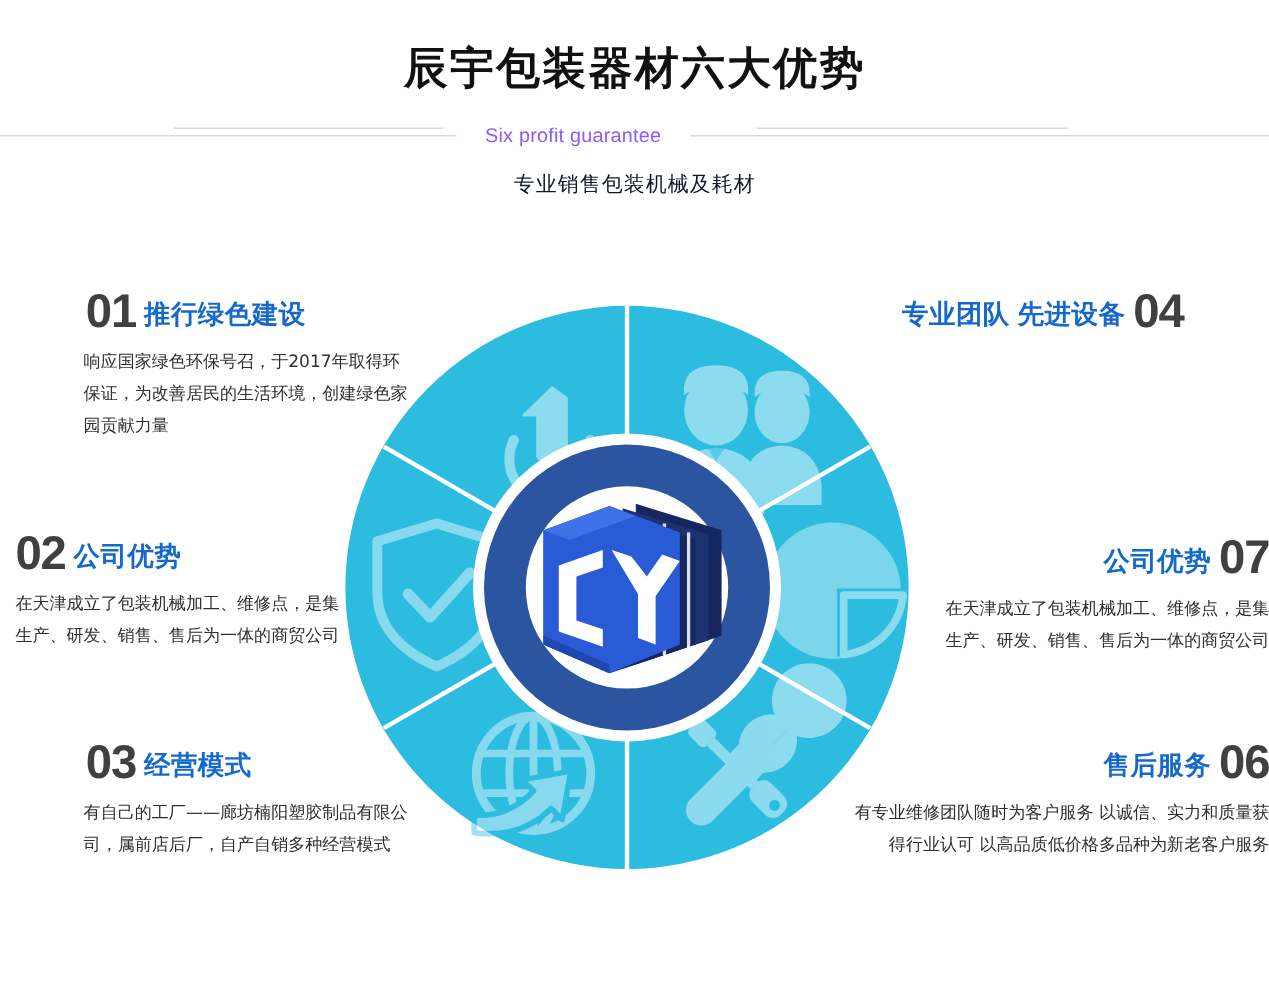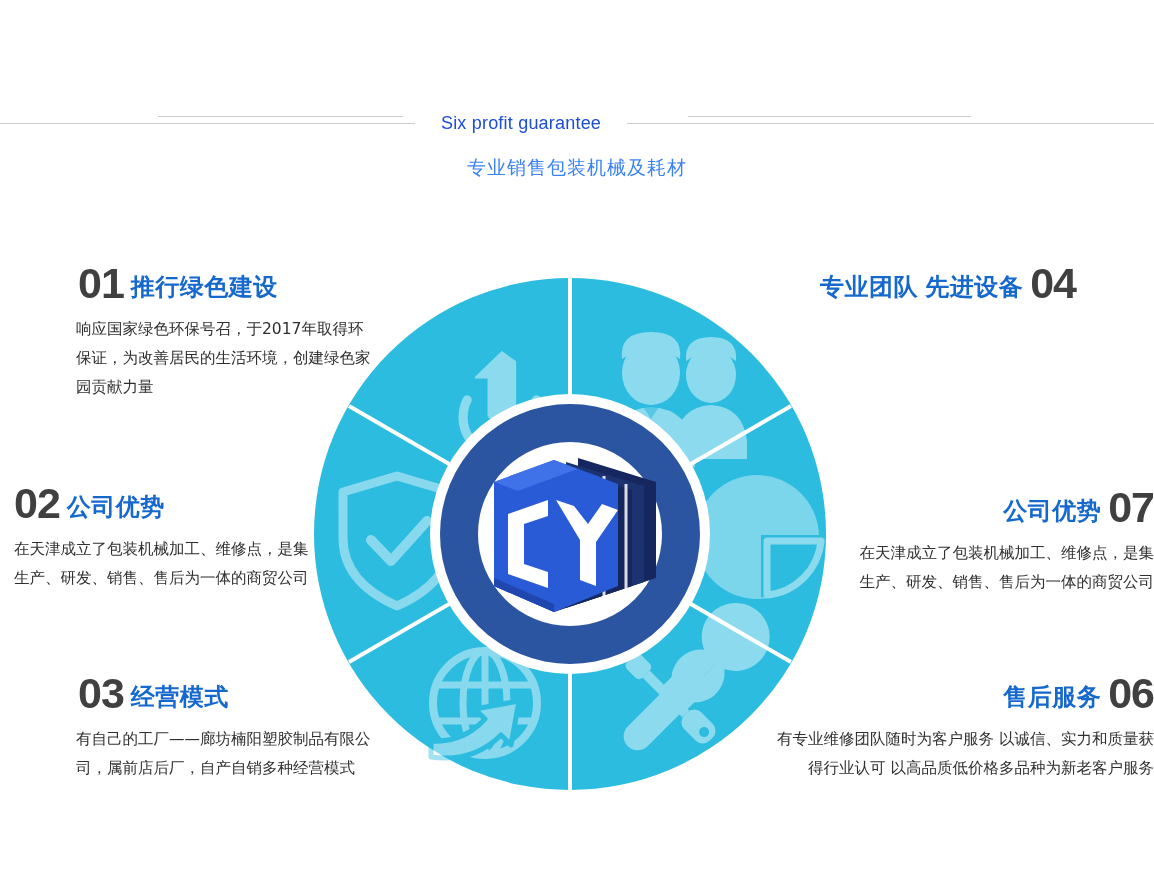--- a/index.html
+++ b/index.html
@@ -33,31 +33,31 @@
     position:absolute; left:158px; top:116px; width:245px; height:1px;
     background:#c9cbcd;
   }
   #rule-short-right {
     position:absolute; left:688px; top:116px; width:283px; height:1px;
     background:#c9cbcd;
   }
   #subtitle-en {
     position:absolute; left:0; top:109px; width:1042px;
     text-align:center;
-    font-size:18px; color:#1d4ed8; font-weight:500;
+    font-size:18px; color:#8b5cf6; font-weight:500;
     letter-spacing:0.2px;
   }
   #subtitle-en span {
     background:#ffffff; padding:0 26px; display:inline-block;
     line-height:28px;
   }
   #subtitle-cn {
     position:absolute; left:0; top:155px; width:1154px;
     text-align:center;
-    font-size:19px; color:#3b82f6;
+    font-size:19px; color:#0f172a;
     letter-spacing:1px;
     font-family:"DejaVu Sans","Liberation Sans",sans-serif;
   }
 
   
   #wheel-wrap {
     position:absolute; left:313px; top:277px; width:514px; height:514px;
   }
   #wheel-svg { display:block; width:514px; height:514px; }
 
@@ -98,20 +98,21 @@
   #item-06 .item-body { text-align:right; }
 
   #item-01 .head-row { padding-left:2px; }
   #item-03 .head-row { padding-left:2px; }
 </style>
 </head>
 <body>
 
 <div id="header">
 
+  <div id="main-title">辰宇包装器材六大优势</div>
 
   <div id="rule-long"></div>
   <div id="rule-short-left"></div>
   <div id="rule-short-right"></div>
 
   <div id="subtitle-en">
     <span>Six profit guarantee</span>
   </div>
 
   <div id="subtitle-cn">专业销售包装机械及耗材</div>

